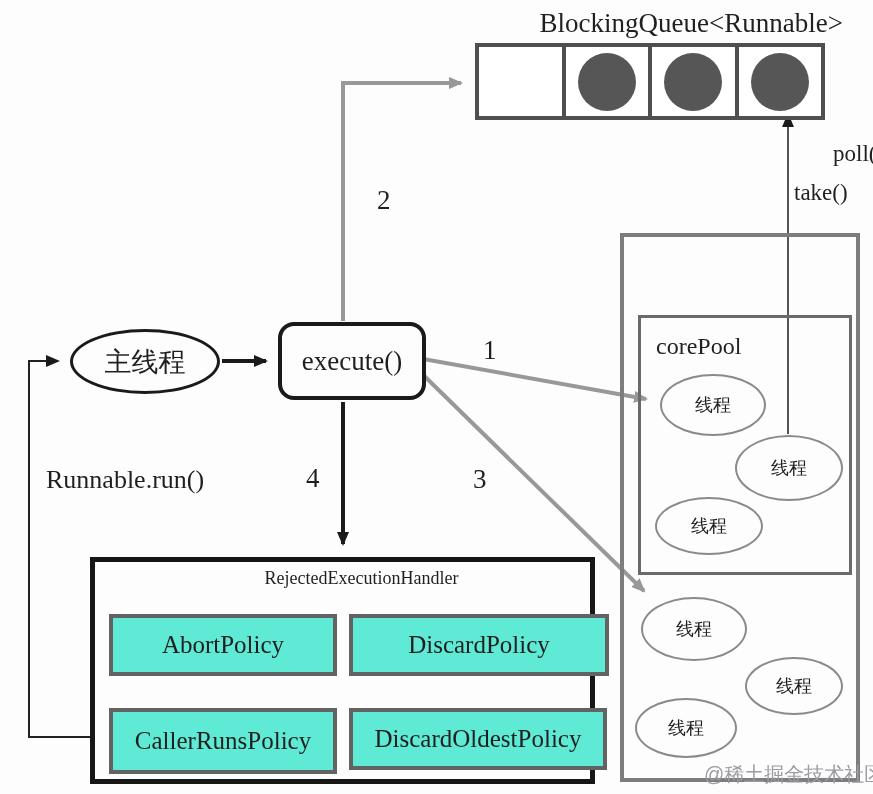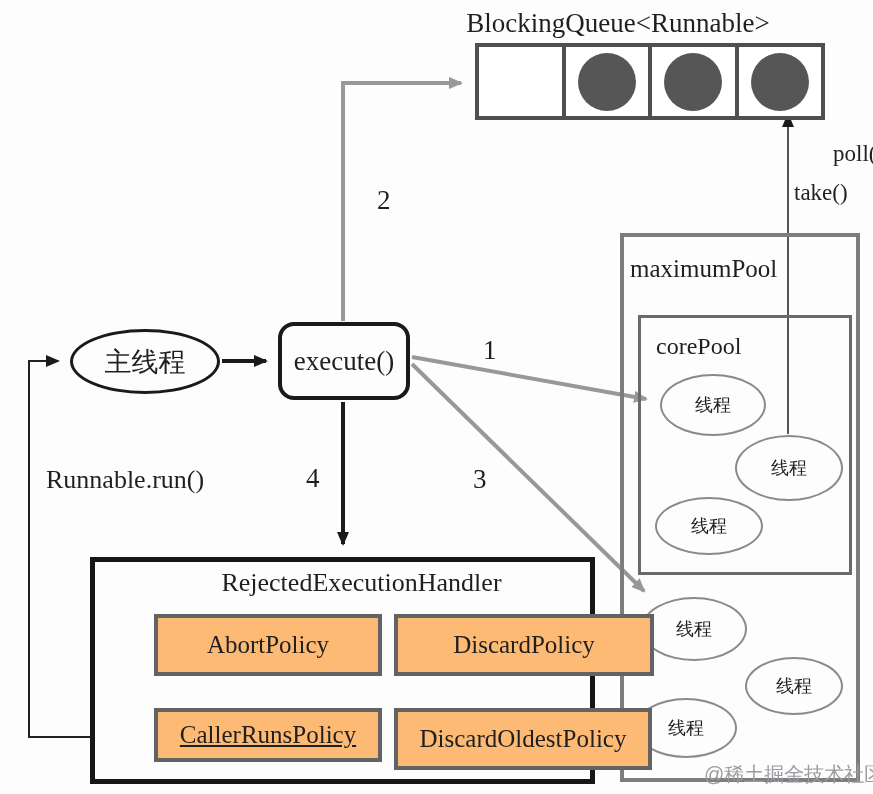--- a/index.html
+++ b/index.html
@@ -5,21 +5,21 @@
   html,body{margin:0;padding:0;background:#ffffff;}
   #diagram{
     position:relative;width:873px;height:794px;background:#fdfdfd;
     font-family:"Liberation Serif","DejaVu Serif",serif;color:#1f1f1f;
     overflow:hidden;
   }
   .abs{position:absolute;box-sizing:border-box;}
   .center{display:flex;align-items:center;justify-content:center;text-align:center;}
 
   
-  .queue-title{left:393px;top:8px;width:450px;font-size:27px;text-align:center;white-space:nowrap;}
+  .queue-title{left:393px;top:8px;width:450px;font-size:27px;text-align:right;white-space:nowrap;}
 
   
   .queue{left:475px;top:43px;width:350px;height:77px;border:4px solid #4f4f4f;display:flex;background:#fff;}
   .queue-cell{flex:1;position:relative;display:flex;align-items:center;justify-content:center;}
   .queue-cell + .queue-cell{border-left:4px solid #4f4f4f;}
   .task-circle{display:none;width:58px;height:58px;border-radius:50%;background:#565656;}
   .queue-cell.filled .task-circle{display:block;}
 
   
   .lbl{white-space:nowrap;font-size:23px;}
@@ -41,29 +41,29 @@
   .thread{border:2px solid #8a8a8a;border-radius:50%;background:#fdfdfd;font-size:18px;}
   .thread-1{left:660px;top:374px;width:106px;height:62px;}
   .thread-2{left:735px;top:435px;width:108px;height:66px;}
   .thread-3{left:655px;top:497px;width:108px;height:58px;}
   .thread-4{left:641px;top:597px;width:106px;height:64px;}
   .thread-5{left:745px;top:657px;width:98px;height:58px;}
   .thread-6{left:635px;top:698px;width:102px;height:60px;}
 
   
   .main-thread{left:70px;top:329px;width:150px;height:65px;border:3px solid #1a1a1a;border-radius:50%;font-size:27px;background:#fdfdfd;}
-  .execute-box{left:278px;top:322px;width:132px;height:78px;border:4px solid #1a1a1a;border-radius:16px;font-size:27px;background:#fdfdfd;}
+  .execute-box{left:278px;top:322px;width:148px;height:78px;border:4px solid #1a1a1a;border-radius:16px;font-size:27px;background:#fdfdfd;}
 
   
   .reh-box{left:90px;top:557px;width:505px;height:227px;border:5px solid #161616;background:#fdfdfd;}
-  .reh-title{left:90px;top:568px;width:543px;text-align:center;font-size:26px;}
-  .policy{border:4px solid #636363;font-size:25px;background:#fdba74;margin-left:45px;}
+  .reh-title{left:90px;top:568px;width:543px;text-align:center;font-size:18px;}
+  .policy{border:4px solid #636363;font-size:25px;background:#5eead4;}
   .policy-abort{left:109px;top:614px;width:228px;height:62px;}
   .policy-discard{left:349px;top:614px;width:260px;height:62px;}
-  .policy-callerruns{left:109px;top:708px;width:228px;height:54px;text-decoration:underline;}
+  .policy-callerruns{left:109px;top:708px;width:228px;height:66px;}
   .policy-discardoldest{left:349px;top:708px;width:258px;height:62px;}
 
   .watermark{left:704px;top:761px;font-size:20px;color:#9b9ba1;white-space:nowrap;
     font-family:"Liberation Sans","DejaVu Sans",sans-serif;}
 
   svg.wires{position:absolute;left:0;top:0;pointer-events:none;}
 </style>
 </head>
 <body>
 
@@ -106,21 +106,20 @@
       </div>
     <div class="queue-cell filled">
         <div class="task-circle"></div>
       </div>
   </div>
 
   <div class="abs lbl lbl-poll">poll()</div>
   <div class="abs lbl lbl-take">take()</div>
 
   <div class="abs maximum-pool"></div>
-  <div class="abs maximum-pool-label">maximumPool</div>
 
   <div class="abs core-pool"></div>
   <div class="abs core-pool-label">corePool</div>
 
   <div class="abs center thread thread-1">线程</div>
   <div class="abs center thread thread-2">线程</div>
   <div class="abs center thread thread-3">线程</div>
 
   <div class="abs center thread thread-4">线程</div>
   <div class="abs center thread thread-5">线程</div>

